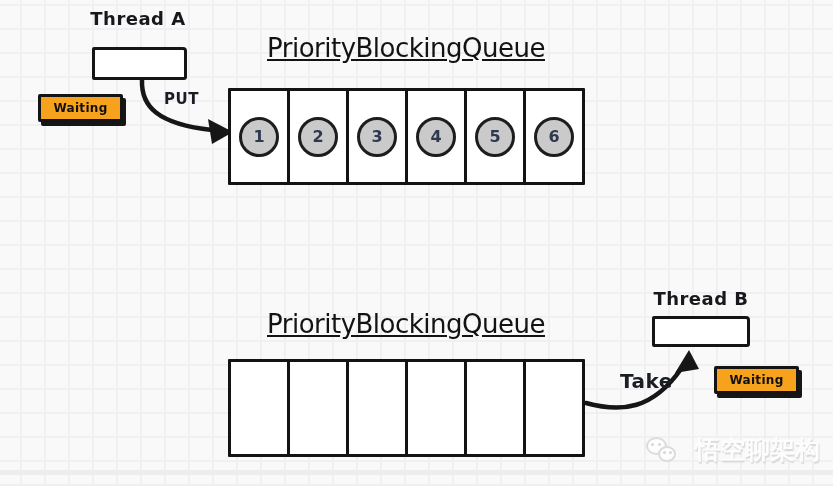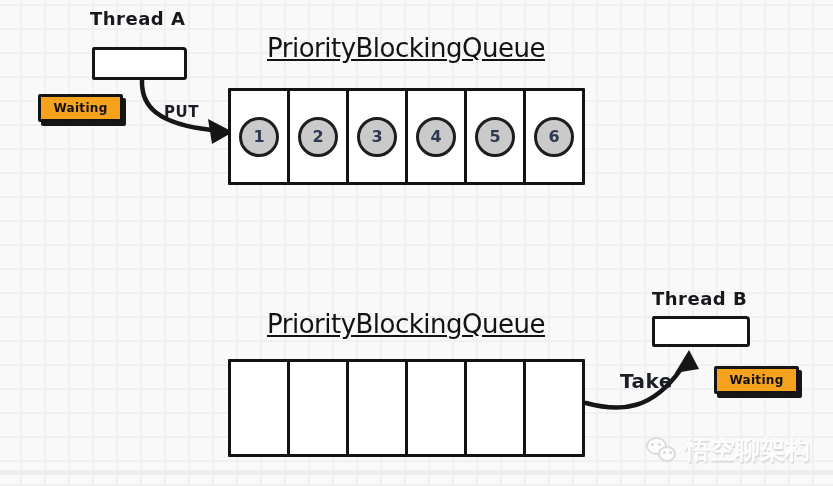--- a/index.html
+++ b/index.html
@@ -8,21 +8,21 @@
     position:relative;width:833px;height:486px;overflow:hidden;
     background-color:#f9f9f9;
     background-image:
       linear-gradient(#f0f0f2 2px, transparent 2px),
       linear-gradient(90deg, #f0f0f2 2px, transparent 2px);
     background-size:24px 24px;
     background-position:-4px 4px;
   }
   .abs{position:absolute;}
   .thread-label{
-    font-size:18px;font-weight:bold;color:#17181c;text-align:left;letter-spacing:.5px;
+    font-size:18px;font-weight:bold;color:#17181c;text-align:center;letter-spacing:.5px;
   }
   .thread-box{
     background:#ffffff;border:3px solid #151515;border-radius:2px 4px 3px 2px;
     box-sizing:border-box;
   }
   .badge{
     background:#F6A21C;border:3px solid #141414;border-radius:2px;
     box-shadow:3px 4px 0 0 #161616;
     box-sizing:border-box;display:flex;align-items:center;justify-content:center;
     font-size:12px;font-weight:bold;color:#101010;letter-spacing:.3px;
@@ -38,21 +38,21 @@
   }
   .queue .cell + .cell{margin-left:-3px;}
   .queue.top .cell{height:97px;}
   .queue.bottom .cell{height:98px;}
   .circle{
     width:40px;height:40px;border-radius:50%;background:#cacaca;border:3px solid #1d1d1d;
     box-sizing:border-box;display:flex;align-items:center;justify-content:center;
     font-size:16px;font-weight:600;color:#2e3950;
   }
   #arrow-layer{position:absolute;left:0;top:0;pointer-events:none;}
-  .watermark{display:flex;align-items:center;gap:8px;}
+  .watermark{display:flex;align-items:center;gap:18px;}
   .wm-text{
     font-size:25px;font-weight:bold;color:#fdfdfd;white-space:nowrap;
     text-shadow:1px 1.5px 1px #d9d9d9;
   }
   .wm-icon{position:relative;width:32px;height:32px;}
   .wm-icon .bub{
     position:absolute;background:#fdfdfd;border:2px solid #dcdcdc;border-radius:50%;
     box-sizing:border-box;
   }
   .wm-icon .b1{left:1px;top:3px;width:21px;height:18px;}
@@ -75,21 +75,21 @@
       <polygon points="689,350 675,373 699,369" fill="#161616"></polygon>
     </g>
   </svg>
 
   <div class="abs thread-label" style="left:90px;top:8px;width:96px;">Thread A</div>
 
   <div class="abs thread-box" style="left:92px;top:47px;width:95px;height:33px;"></div>
 
   <div class="abs badge" style="left:38px;top:94px;width:85px;height:28px;">Waiting</div>
 
-  <div class="abs action-label" style="left:164px;top:103px;">PUT</div>
+  <div class="abs action-label" style="left:164px;top:90px;">PUT</div>
 
   <div class="abs queue-title" style="left:226px;top:33px;width:360px;">PriorityBlockingQueue</div>
 
   <div class="abs queue top" style="left:228px;top:88px;">
     <div class="cell">
       <span class="circle">1</span>
       </div>
     <div class="cell">
       <span class="circle">2</span>
       </div>

